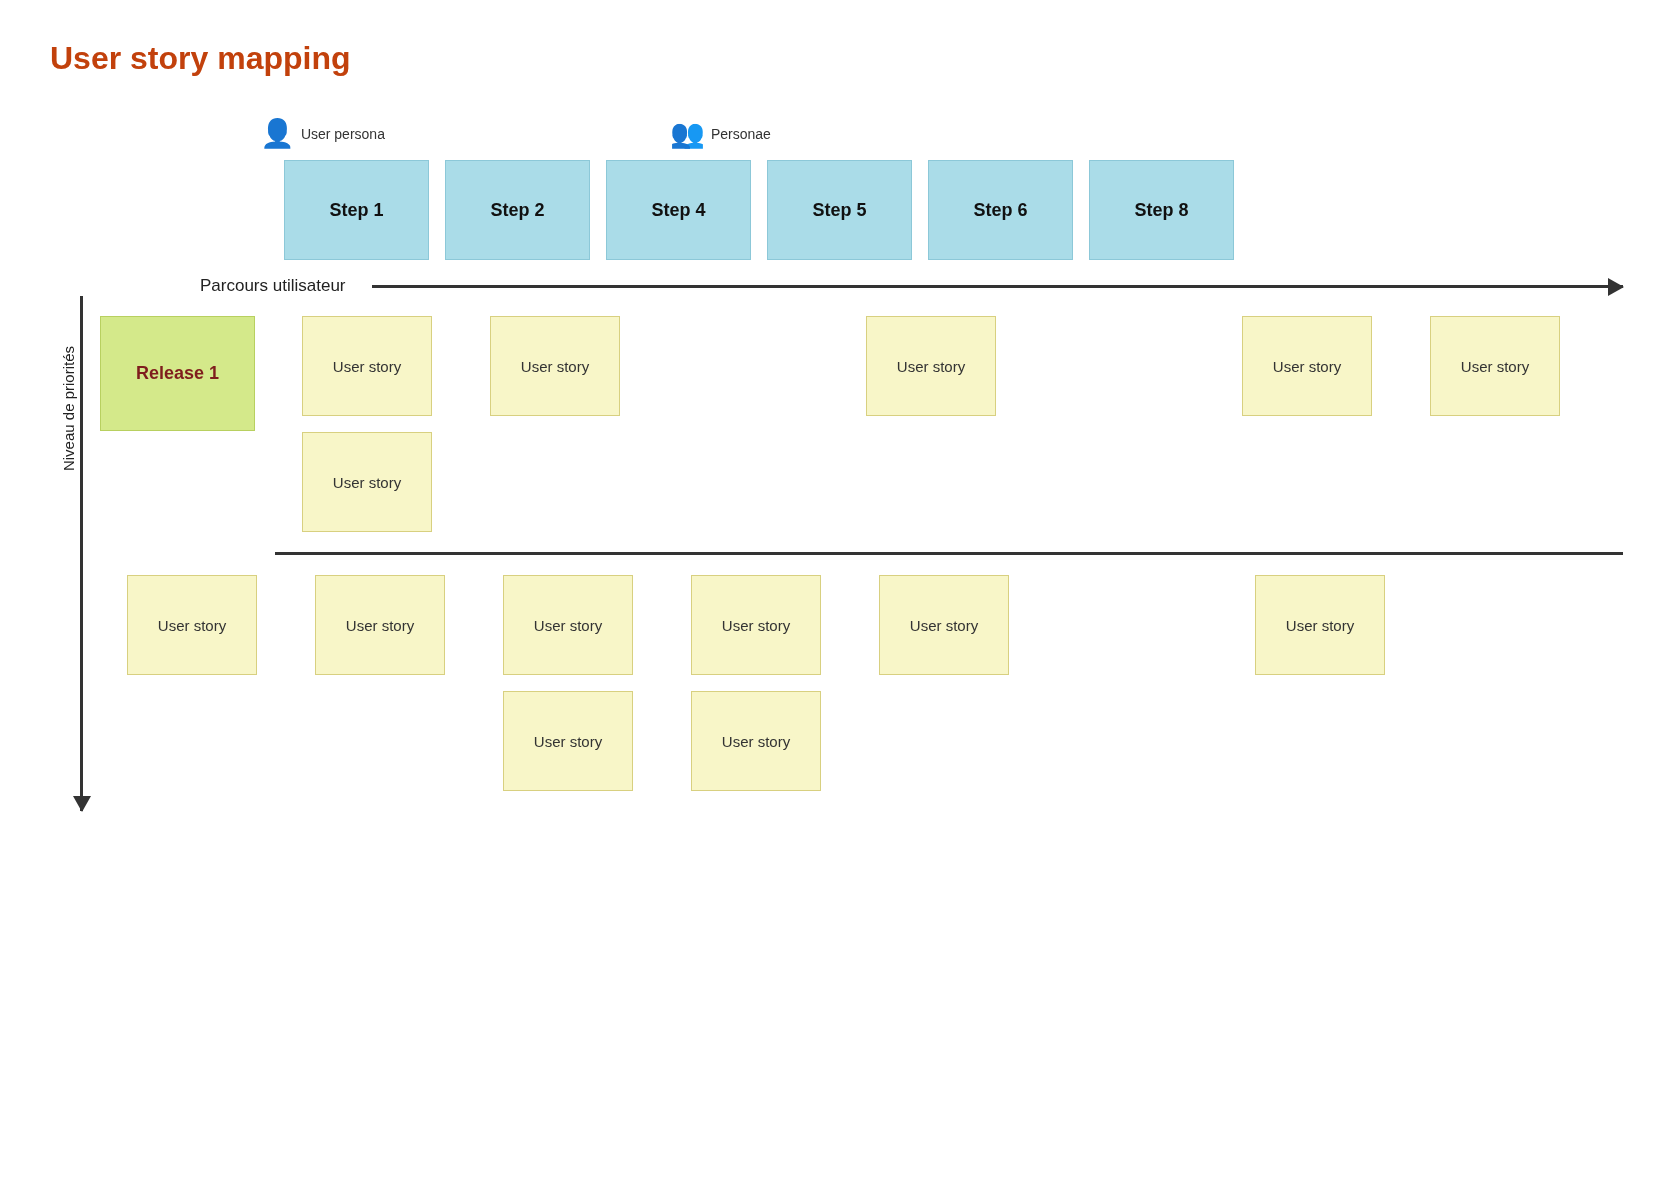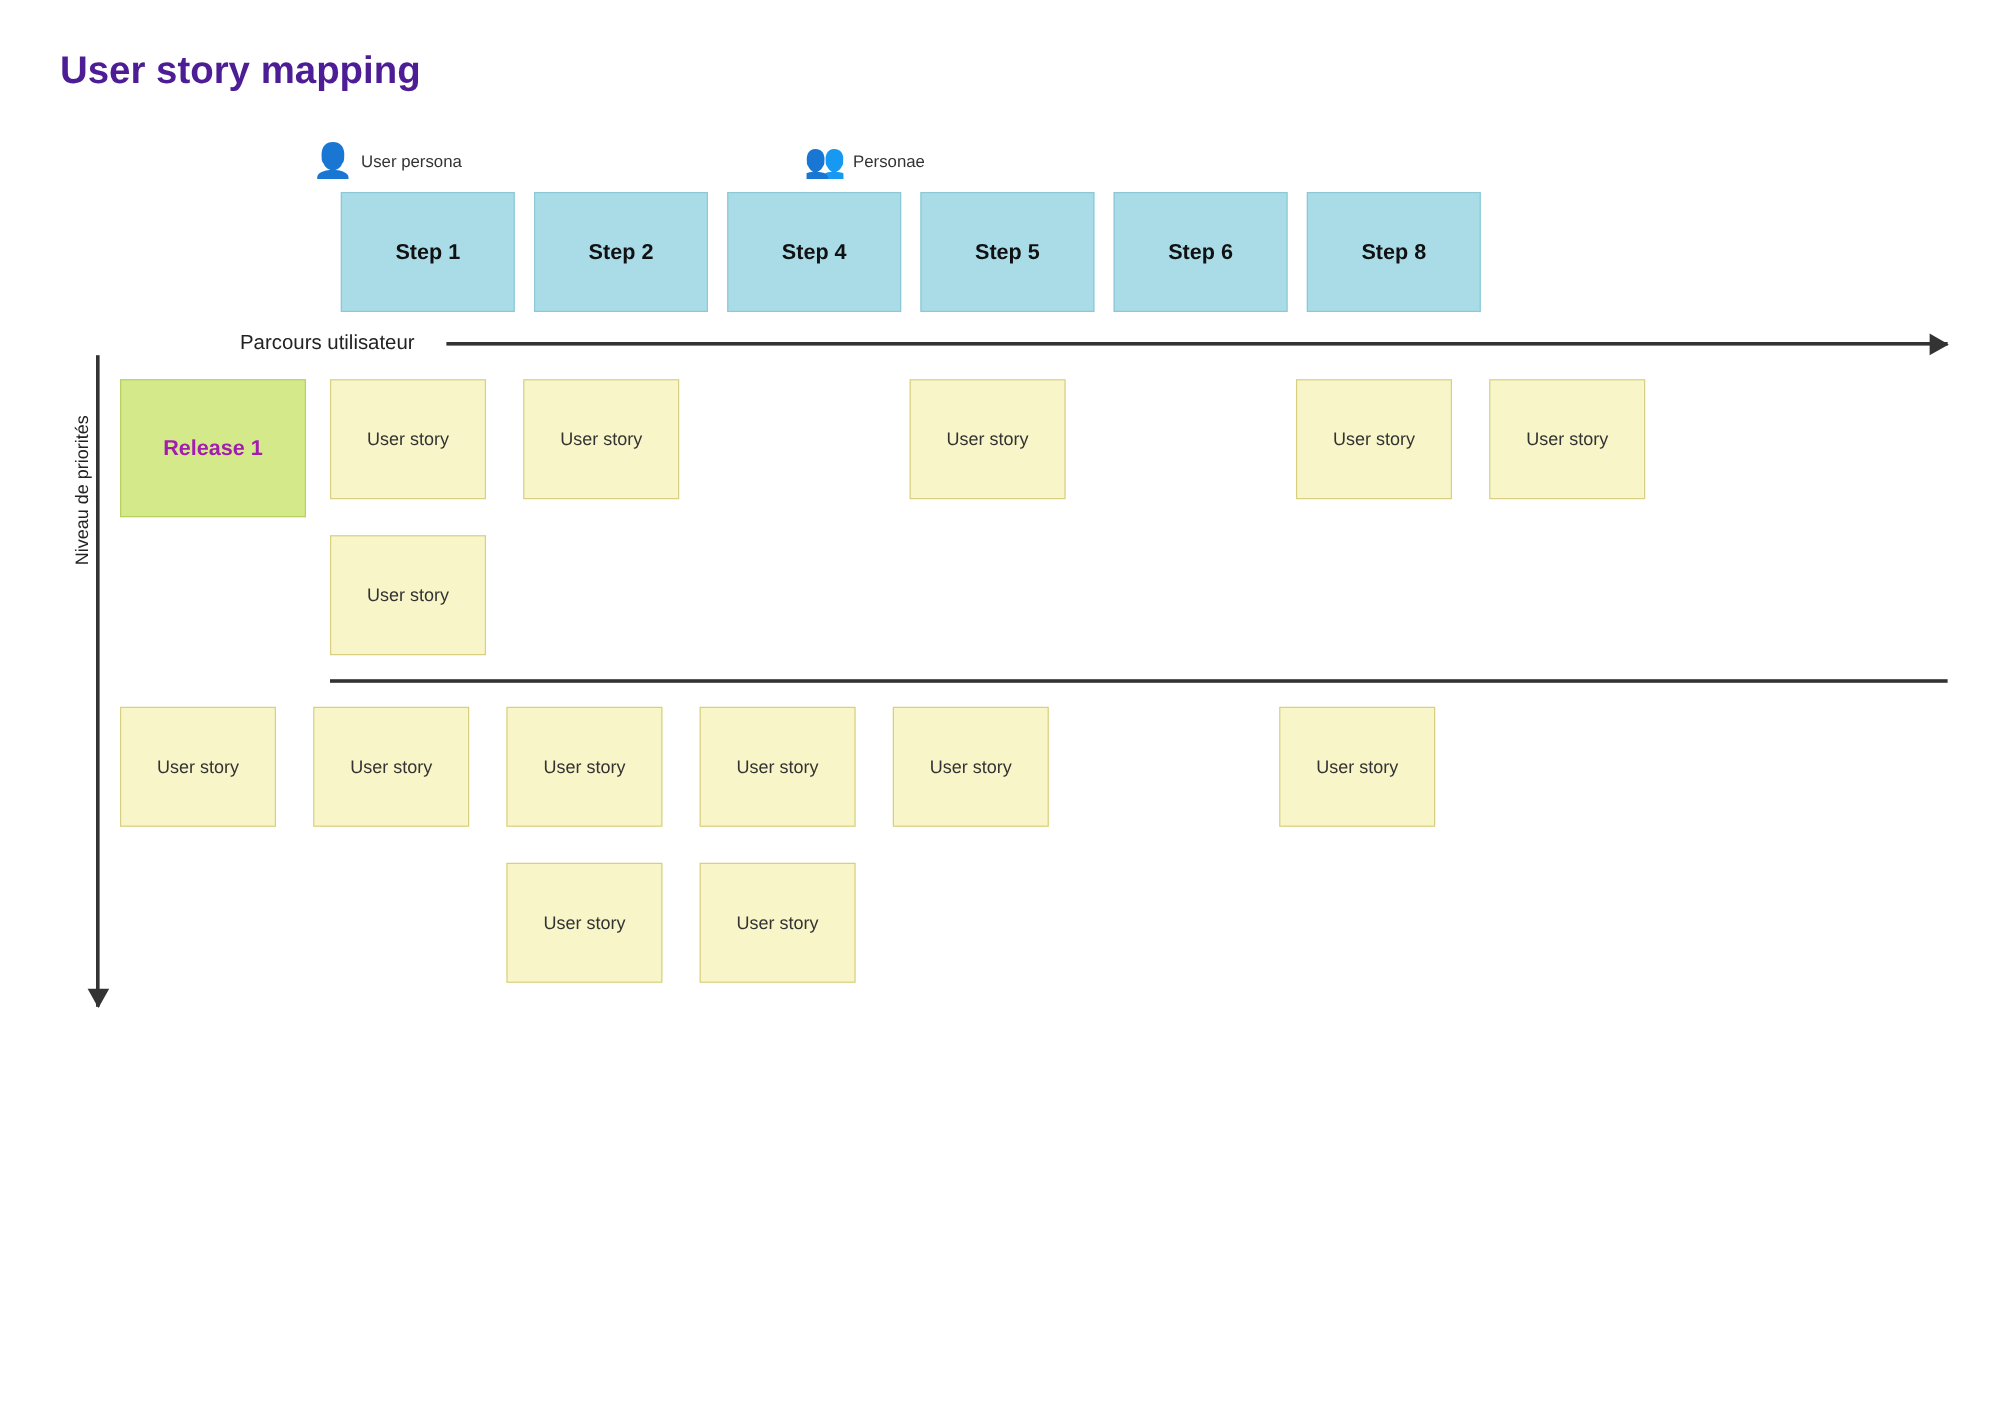--- a/index.html
+++ b/index.html
@@ -8,21 +8,21 @@
       font-family: Arial, Helvetica, sans-serif;
       width: 1673px;
       min-height: 1190px;
       padding: 40px 50px;
     }
 
     .page-title {
       font-size: 32px;
       font-weight: bold;
       margin-bottom: 40px;
-      color: #4c1d95;
+      color: #c2410c;
     }
 
     .diagram-area {
       position: relative;
       width: 100%;
     }
 
     
     .personas-row {
       display: flex;
@@ -169,40 +169,41 @@
       width: 155px;
       min-width: 155px;
       height: 115px;
       background: #d4e98a;
       border: 1px solid #b8d060;
       display: flex;
       align-items: center;
       justify-content: center;
       font-weight: bold;
       font-size: 18px;
-      color: #a21caf;
+      color: #7f1d1d;
       margin-right: 20px;
       flex-shrink: 0;
     }
 
     
     .stories-grid {
       display: flex;
       gap: 16px;
       flex: 1;
       align-items: flex-start;
     }
 
     
     .story-col {
       width: 145px;
       min-width: 145px;
       display: flex;
       flex-direction: column;
-      gap: 30px;
+      gap: 16px;
+      margin-left: 27px;
     }
 
     .story-card {
       background: #f8f6c8;
       border: 1px solid #d8d080;
       width: 130px;
       height: 100px;
       display: flex;
       align-items: center;
       justify-content: center;

